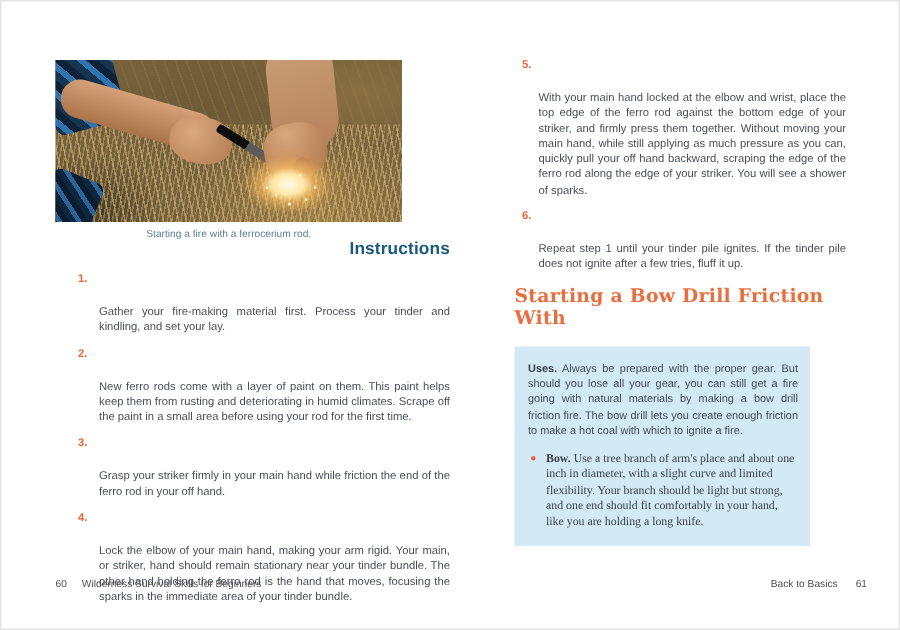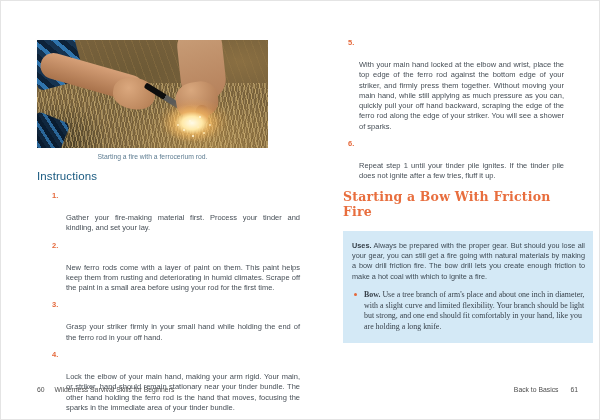--- a/index.html
+++ b/index.html
@@ -51,37 +51,37 @@
   .finger2 { position:absolute; left:159px; top:65px; width:12px; height:18px; border-radius:6px; background:#b67f55; transform:rotate(-4deg); }
   .glow  { position:absolute; left:114px; top:54px; width:86px; height:54px;
            background:radial-gradient(closest-side, rgba(255,170,70,0.55), rgba(255,140,50,0) 85%); }
   .spark { position:absolute; left:126px; top:64px; width:58px; height:38px; border-radius:50%;
            background:radial-gradient(closest-side,#fffbe8 0%,#ffe9a8 35%, rgba(255,200,110,0.5) 60%, rgba(255,180,80,0) 100%); }
   .spark-dots { position:absolute; left:152px; top:80px; width:2px; height:2px; border-radius:50%; background:#fff8e0;
            box-shadow: 8px 6px 0 #ffeec0, -6px 9px 0 #fff2cc, 14px 12px 0 #ffe8b0, 3px 15px 0 #fff6d8,
                        -12px 4px 0 rgba(255,240,200,.9), 20px 4px 0 rgba(255,236,190,.8), 10px -4px 0 rgba(255,248,220,.9); }
 
   .caption { width:231px; margin-top:5px; text-align:center; font-size:6.8px; color:#5f7d92; }
-  .h-instructions { margin-top:10px; font-size:11.5px; font-weight:normal; color:#1a5a80; letter-spacing:0.1px; }
+  .h-instructions { font-size:11.5px; font-weight:bold; color:#1a5a80; letter-spacing:0.1px;text-align:right; }
 
   .steps-left { margin-top:9px; padding-left:15px; }
   .step { display:grid; grid-template-columns:14px 1fr; margin-bottom:7px; }
   .step-num { font-size:7.5px; font-weight:bold; color:#e5683a; line-height:10.3px; }
   .step-text { font-size:7.5px; color:#474f57; line-height:10.3px; text-align:justify;margin-top:22px; }
 
   .footer-left { position:absolute; left:37px; top:386px; width:263px; font-size:6.8px; color:#4d4d4d; }
   .footer-left .pn { margin-right:10px; }
 
   
   .col-right { position:absolute; left:343px; top:38px; width:235px; }
   .steps-right { padding-left:5px; }
   .steps-right .step { grid-template-columns:11px 1fr; width:216px; }
   .h-section { margin-top:6px; font-family:"DejaVu Serif", serif; font-weight:bold; font-size:12.5px;
                color:#e86e3e; letter-spacing:0.2px; }
-  .info-box { margin-top:12px; width:250px; background:#d4e9f6; padding:10px 8px 10px 9px; }
+  .info-box { margin-top:12px; width:197px; background:#d4e9f6; padding:10px 8px 10px 9px; }
   .box-para { font-size:7.3px; color:#3e4a54; line-height:10.4px; text-align:justify; margin-bottom:8px; }
   .box-para b { color:#333d46; }
   .box-bullet { display:grid; grid-template-columns:12px 1fr; }
   .bullet-dot { padding-top:3px; }
   .bullet-dot span { display:block; width:3px; height:3px; border-radius:50%; background:#e5683a; margin-left:2px; }
   .bullet-text { font-family:"Liberation Serif", serif; font-size:7.9px; color:#38414a; line-height:10.6px; }
   .bullet-text b { font-weight:bold;text-align:right; }
 
   .footer-right { position:absolute; left:343px; top:386px; width:235px; text-align:right; font-size:6.8px; color:#4d4d4d; }
   .footer-right .sect { margin-right:12px; }
@@ -118,21 +118,21 @@
       <div class="step">
         <div class="step-num">1.</div>
         <div class="step-text">Gather your fire-making material first. Process your tinder and kindling, and set your lay.</div>
       </div>
       <div class="step">
         <div class="step-num">2.</div>
         <div class="step-text">New ferro rods come with a layer of paint on them. This paint helps keep them from rusting and deteriorating in humid climates. Scrape off the paint in a small area before using your rod for the first time.</div>
       </div>
       <div class="step">
         <div class="step-num">3.</div>
-        <div class="step-text">Grasp your striker firmly in your small hand while holding the end of the ferro rod in your off hand.</div>
+        <div class="step-text">Grasp your striker firmly in your main hand while friction the end of the ferro rod in your off hand.</div>
       </div>
       <div class="step">
         <div class="step-num">4.</div>
         <div class="step-text">Lock the elbow of your main hand, making your arm rigid. Your main, or striker, hand should remain stationary near your tinder bundle. The other hand holding the ferro rod is the hand that moves, focusing the sparks in the immediate area of your tinder bundle.</div>
       </div>
     </div>
   </div>
 
   <div class="footer-left">
     <span class="pn">60</span><span>Wilderness Survival Skills for Beginners</span>
@@ -144,21 +144,21 @@
       <div class="step">
         <div class="step-num">5.</div>
         <div class="step-text">With your main hand locked at the elbow and wrist, place the top edge of the ferro rod against the bottom edge of your striker, and firmly press them together. Without moving your main hand, while still applying as much pressure as you can, quickly pull your off hand backward, scraping the edge of the ferro rod along the edge of your striker. You will see a shower of sparks.</div>
       </div>
       <div class="step">
         <div class="step-num">6.</div>
         <div class="step-text">Repeat step 1 until your tinder pile ignites. If the tinder pile does not ignite after a few tries, fluff it up.</div>
       </div>
     </div>
 
-    <div class="h-section">Starting a Bow With Friction Fire</div>
+    <div class="h-section">Starting a Bow Drill Friction With</div>
 
     <div class="info-box">
       <div class="box-para"><b>Uses.</b><span> Always be prepared with the proper gear. But should you lose all your gear, you can still get a fire going with natural materials by making a bow drill friction fire. The bow drill lets you create enough friction to make a hot coal with which to ignite a fire.</span></div>
       <div class="box-bullet">
         <div class="bullet-dot">
             <span></span>
           </div>
         <div class="bullet-text"><b>Bow.</b><span> Use a tree branch of arm's place and about one inch in diameter, with a slight curve and limited flexibility. Your branch should be light but strong, and one end should fit comfortably in your hand, like you are holding a long knife.</span></div>
       </div>
     </div>

